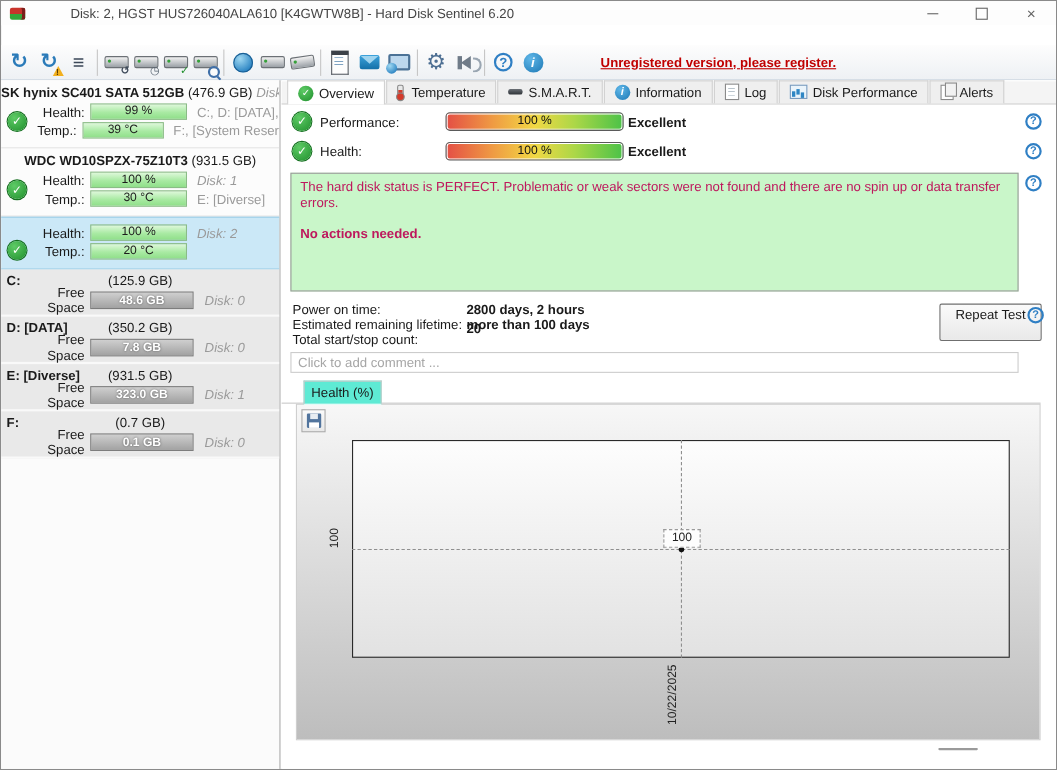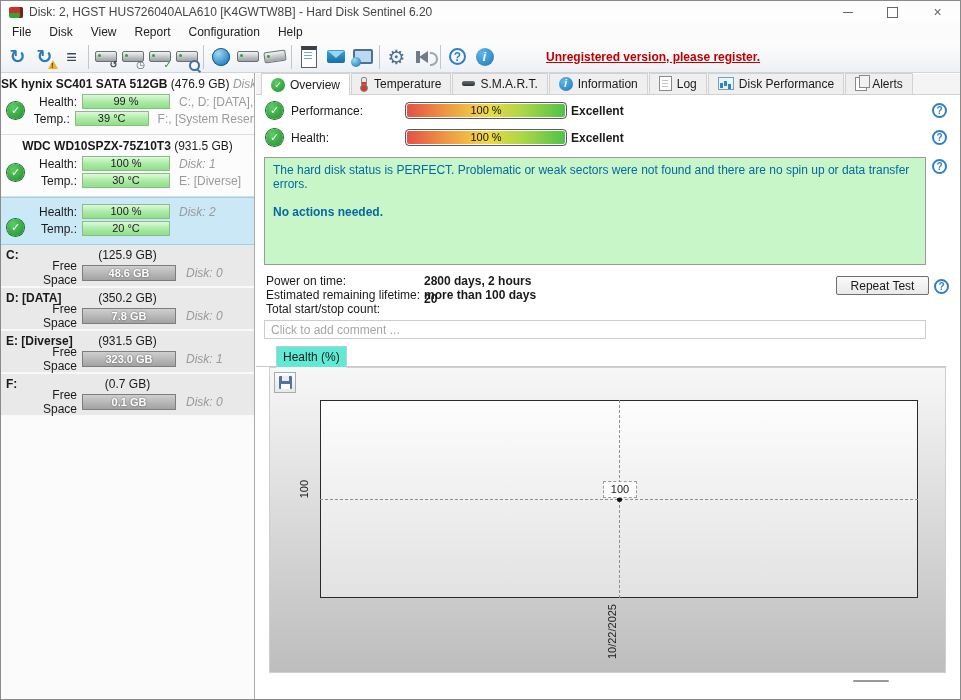--- a/index.html
+++ b/index.html
@@ -1,20 +1,20 @@
 <!DOCTYPE html>
 <html><head>
 <meta charset="utf-8">
 <style>
   html,body{margin:0;padding:0;background:#d9d9d9;}
   body{font-family:"Liberation Sans","DejaVu Sans",sans-serif;font-size:12px;color:#1a1a1a;}
   .app{position:relative;width:961px;height:700px;background:#fff;border:1px solid #8a8a8a;box-sizing:border-box;overflow:hidden;}
 
   
-  .titlebar{position:absolute;left:0;top:0;right:0;height:22px;background:#fdfdfd;display:flex;align-items:center;}
+  .titlebar{position:absolute;left:0;top:0;right:0;height:22px;background:#fdfdfd;display:flex;align-items:center;gap:35px;}
   .applogo{width:14px;height:11px;margin:0 6px 0 8px;border-radius:2px;background:linear-gradient(180deg,#c9332b 0 52%,#35a53a 52% 100%);box-shadow:inset -3px 0 0 #7a1f1a;}
   .title-text{color:#454545;font-size:12px;}
   .wincontrols{margin-left:auto;display:flex;height:100%;}
   .winbtn{width:45px;height:100%;display:flex;align-items:center;justify-content:center;color:#666;}
   .min-glyph{width:10px;height:1px;background:#666;}
   .max-glyph{width:9px;height:9px;border:1px solid #666;}
   .close-glyph{font-size:14px;line-height:1;}
 
   
   .menubar{position:absolute;left:0;top:22px;right:0;height:18px;background:#fbfbfb;display:flex;align-items:center;padding-left:2px;}
@@ -88,27 +88,27 @@
   .perf-ic{width:14px;height:11px;background:#eaf4fb;border:1px solid #7a9cbf;position:relative;}
   .perf-ic::after{content:"";position:absolute;left:1px;bottom:1px;width:3px;height:5px;background:#2e86c4;box-shadow:4px -2px 0 #2e86c4,8px 1px 0 #2e86c4;}
   .alerts-ic{width:10px;height:12px;background:#fff;border:1px solid #8a8a8a;position:relative;}
   .alerts-ic::after{content:"";position:absolute;left:3px;top:-3px;width:9px;height:11px;background:#f2f2f2;border:1px solid #8a8a8a;}
 
   .row-abs{position:absolute;display:flex;align-items:center;}
   .grad-bar{width:160px;height:15px;border:1px solid #5a5a5a;border-radius:4px;box-shadow:inset 0 0 0 1px #fff;background:linear-gradient(90deg,#e44f45,#ef9a43 26%,#f2d844 50%,#abd747 73%,#4cc248);text-align:center;font-size:11px;line-height:15px;color:#111;}
   .rating{font-weight:bold;margin-left:4px;}
   .help-sm{width:15px;height:15px;border-radius:50%;border:2px solid #2f7fc4;color:#2f7fc4;font-weight:bold;font-size:10px;display:flex;align-items:center;justify-content:center;box-sizing:border-box;}
 
-  .status-box{position:absolute;left:8px;top:84px;width:662px;height:108px;background:#c9f6c9;border:1px solid #9b9b9b;box-sizing:border-box;padding:5px 8px;color:#0369a1;}
+  .status-box{position:absolute;left:8px;top:84px;width:662px;height:108px;background:#c9f6c9;border:1px solid #9b9b9b;box-sizing:border-box;padding:5px 8px;color:#be185d;}
   .status-box .act{font-weight:bold;margin-top:14px;}
 
   .stat-label{position:absolute;left:10px;color:#1a1a1a;}
   .stat-value{position:absolute;left:168px;font-weight:bold;}
 
-  .btn{position:absolute;width:93px;height:19px;background:linear-gradient(#fafafa,#e9e9e9);border:1px solid #6f6f6f;border-radius:2px;text-align:center;line-height:19px;font-size:12px;box-sizing:border-box;}
+  .btn{position:absolute;width:93px;height:34px;background:linear-gradient(#fafafa,#e9e9e9);border:1px solid #6f6f6f;border-radius:2px;text-align:center;line-height:19px;font-size:12px;box-sizing:border-box;margin-left:18px;}
 
   .comment{position:absolute;left:8px;top:247px;width:662px;height:19px;border:1px solid #cccccc;font-family:inherit;font-size:12px;color:#444;padding:1px 6px;box-sizing:border-box;}
   .comment::placeholder{color:#a6a6a6;}
 
   .chart-tabline{position:absolute;left:0px;top:293px;width:690px;border-bottom:1px solid #c9c9c9;}
   .chart-tab{position:absolute;left:20px;top:273px;height:20px;padding:0 6px;background:#5eead4;border:1px solid #c9c9c9;border-bottom:1px solid #fff;line-height:20px;z-index:2;}
 
   .chart-panel{position:absolute;left:13px;top:294px;width:677px;height:306px;background:linear-gradient(#f7f7f7,#bdbdbd);border:1px solid #cfcfcf;box-sizing:border-box;}
   .save-btn{position:absolute;left:4px;top:4px;width:20px;height:19px;background:linear-gradient(#fbfbfb,#e8e8e8);border:1px solid #aaa;display:flex;align-items:center;justify-content:center;}
   .floppy{width:13px;height:13px;background:#51749d;border-radius:1px;position:relative;}
@@ -137,28 +137,20 @@
         </div>
       <div class="winbtn">
           <span class="max-glyph"></span>
         </div>
       <div class="winbtn">
           <span class="close-glyph">×</span>
         </div>
     </div>
   </div>
 
-  <div class="menubar">
-    <span class="menu-item">File</span>
-    <span class="menu-item">Disk</span>
-    <span class="menu-item">View</span>
-    <span class="menu-item">Report</span>
-    <span class="menu-item">Configuration</span>
-    <span class="menu-item">Help</span>
-  </div>
 
   <div class="toolbar">
     <div class="ticon">
         <span class="glyph-blue">↻</span>
       </div>
     <div class="ticon">
         <span class="glyph-blue">↻</span>
         <span class="warn-tri"></span>
       </div>
     <div class="ticon">

